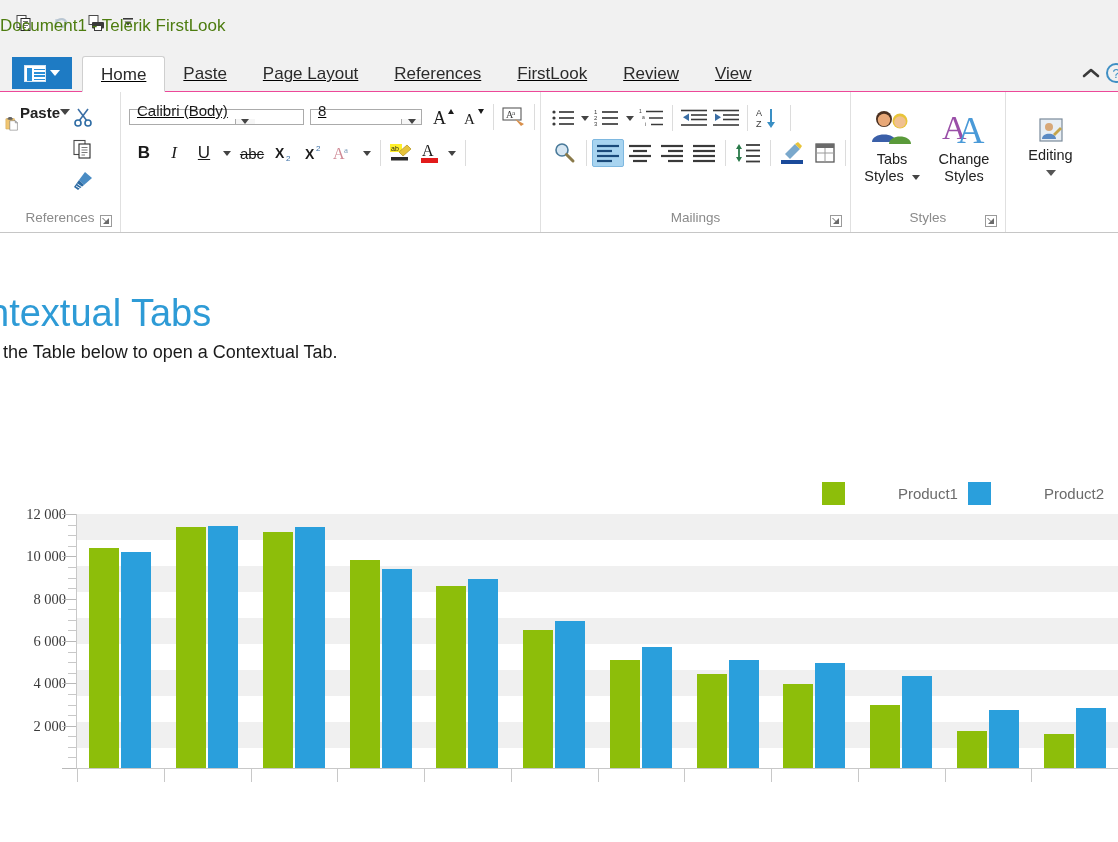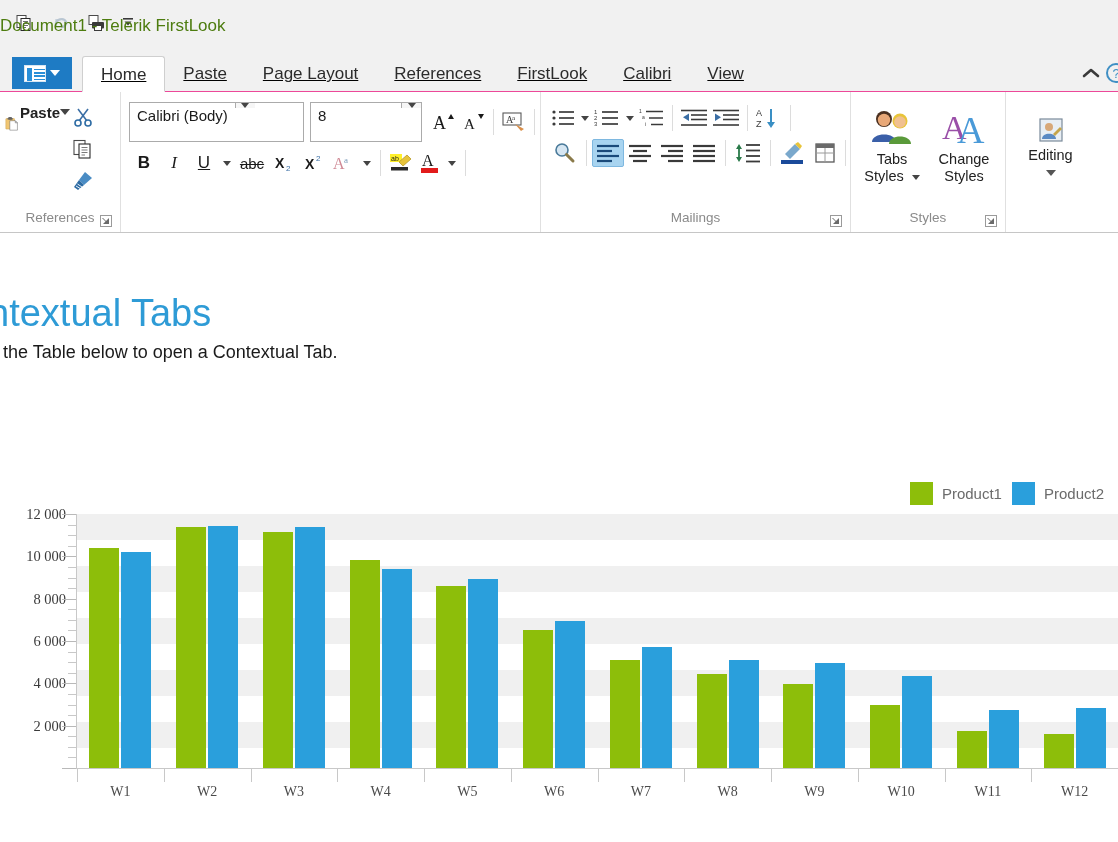--- a/index.html
+++ b/index.html
@@ -80,21 +80,21 @@
   .paste-col { width:66px; display:flex; flex-direction:row; align-items:flex-start; cursor:pointer; padding-top:4px;font-weight:bold; }
   .paste-lbl { font-size:15px; color:#222; margin-top:2px; }
   .paste-cv { width:0;height:0;border-left:5px solid transparent;border-right:5px solid transparent;border-top:6px solid #444; margin-top:7px; }
   .clip-small { display:flex; flex-direction:column; gap:6px; padding-top:6px; }
   .clip-small .ci { width:26px; height:26px; display:flex; align-items:center; justify-content:center; cursor:pointer; }
 
   
   .g-font { width:420px; }
   .font-row1 { display:flex; align-items:center; gap:0; padding:4px 2px 0 4px; }
   .combo {
-    height:40px; border:1px solid #ababab; background:#fff; display:flex; align-items:flex-start;
+    height:16px; border:1px solid #ababab; background:#fff; display:flex; align-items:flex-end;text-decoration:underline;
   }
   .combo .val { padding:0 7px; font-size:15px; color:#1a1a1a; line-height:26px; white-space:nowrap; }
   .combo .drop {
     width:20px; border-left:1px solid #ababab; background:#f6f6f6;
     display:flex; align-items:center; justify-content:center; cursor:pointer;
   }
   .caret { width:0;height:0;border-left:4px solid transparent;border-right:4px solid transparent;border-top:5px solid #444; }
   .font-name { width:175px; }
   .font-size { width:112px; margin-left:6px; }
   .icbtn { width:30px; height:30px; display:flex; align-items:center; justify-content:center; cursor:pointer; border-radius:2px; }
@@ -127,21 +127,21 @@
 
   
   .chart { position:absolute; left:0; top:170px; width:1118px; height:438px; }
   .chart-title {
     position:absolute; left:78px; top:50px; font-size:27px; color:#b8d271;
     font-family:"Liberation Sans", sans-serif; letter-spacing:.5px;
   }
   .legend { position:absolute; right:14px; top:78px; display:flex; align-items:center; gap:10px; }
   .leg-item { display:flex; align-items:center; gap:9px; }
   .leg-sw { width:23px; height:23px; }
-  .leg-tx { font-size:15px; color:#6b6b6b; }
+  .leg-tx { font-size:15px; color:#6b6b6b;margin-left:44px; }
 
   .plot-wrap { position:absolute; left:0; top:0; width:1118px; height:438px; }
   .yaxis { position:absolute; left:0; top:110px; width:76px; height:250px; }
   .ytick {
     position:absolute; right:10px; font-size:14.5px; color:#3a3a3a;
     font-family:"Liberation Serif", serif; transform:translateY(-50%); white-space:nowrap;
   }
   .axis-line { position:absolute; left:76px; top:110px; width:1px; height:254px; background:#c8c8c8; }
   .mtick { position:absolute; left:68px; width:8px; height:1px; background:#c8c8c8; }
   .Mtick { position:absolute; left:62px; width:14px; height:1px; background:#b9b9b9; }
@@ -210,21 +210,21 @@
     <div class="appbtn">
       <span class="book"></span>
       <span class="cv"></span>
     </div>
     <div class="tabs">
       <div class="tab active"><span>Home</span></div>
       <div class="tab"><span>Paste</span></div>
       <div class="tab"><span>Page Layout</span></div>
       <div class="tab"><span>References</span></div>
       <div class="tab"><span>FirstLook</span></div>
-      <div class="tab"><span>Calibri</span></div>
+      <div class="tab"><span>Review</span></div>
       <div class="tab"><span>View</span></div>
     </div>
     <div class="ribbon-right">
       <span class="chev-up">
         <svg width="18" height="14" viewBox="0 0 18 14">
             <path d="M2,10 L9,4 L16,10" fill="none" stroke="#3a3a3a" stroke-width="2.6" stroke-linecap="round" stroke-linejoin="round"></path>
           </svg>
       </span>
       <span class="help-ic">?</span>
     </div>
@@ -715,34 +715,20 @@
             <div class="xt"></div>
             <div class="xt"></div>
             <div class="xt"></div>
             <div class="xt"></div>
             <div class="xt"></div>
             <div class="xt"></div>
             <div class="xt"></div>
             <div class="xt"></div>
             <div class="xt"></div>
             <div class="xt"></div>
-          </div>
-        <div class="xlabels" id="xlabels">
-            <div class="xl">W1</div>
-            <div class="xl">W2</div>
-            <div class="xl">W3</div>
-            <div class="xl">W4</div>
-            <div class="xl">W5</div>
-            <div class="xl">W6</div>
-            <div class="xl">W7</div>
-            <div class="xl">W8</div>
-            <div class="xl">W9</div>
-            <div class="xl">W10</div>
-            <div class="xl">W11</div>
-            <div class="xl">W12</div>
           </div>
       <div class="Mtick" style="top: 364px;"></div>
           <div class="mtick" style="top: 353.417px;"></div>
           <div class="mtick" style="top: 342.833px;"></div>
           <div class="mtick" style="top: 332.25px;"></div>
           <div class="Mtick" style="top: 321.667px;"></div>
           <div class="mtick" style="top: 311.083px;"></div>
           <div class="mtick" style="top: 300.5px;"></div>
           <div class="mtick" style="top: 289.917px;"></div>
           <div class="Mtick" style="top: 279.333px;"></div>

